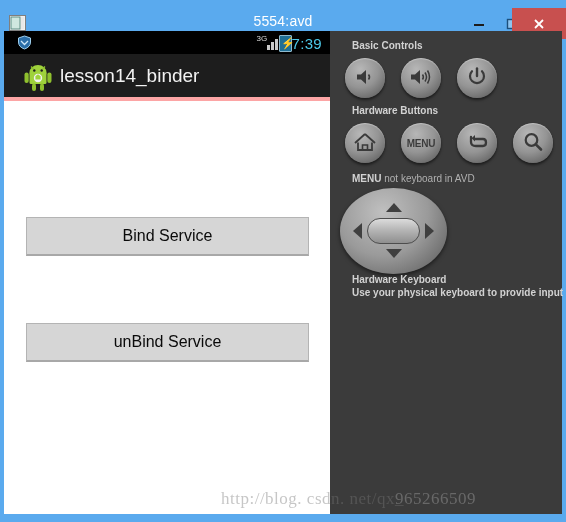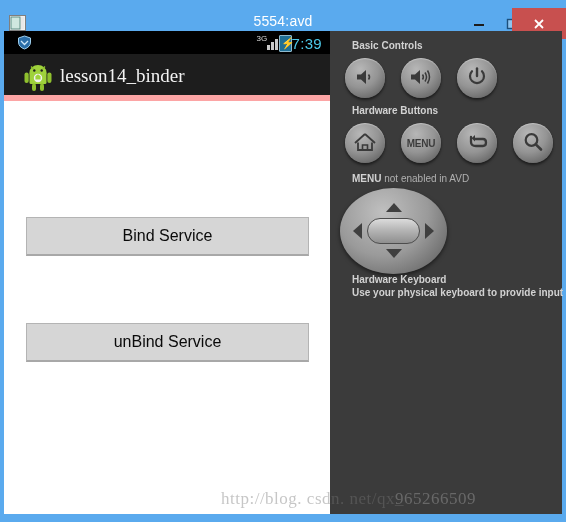--- a/index.html
+++ b/index.html
@@ -138,23 +138,22 @@
     color: #4cc8e8;
     font-weight: normal;
     letter-spacing: 0.3px;
   }
 
   #actionbar {
     position: absolute;
     left: 0; top: 23px;
     width: 326px; height: 47px;
     background: #1d1d1d;
-    border-bottom: 6px solid #fca5a5;
+    border-bottom: 4px solid #fca5a5;
     box-sizing: border-box;
-    font-family: Liberation Serif, serif;
   }
   #app-icon {
     position: absolute;
     left: 18px; top: 7px;
     width: 32px; height: 32px;
   }
   #app-title {
     position: absolute;
     left: 56px; top: 11px;
     font-size: 19px;
@@ -480,21 +479,21 @@
       <button class="round-btn" id="btn-search">
         <span>
           <svg width="22" height="22" viewBox="0 0 22 22">
             <circle cx="9.5" cy="9" r="5.8" stroke="#3a3a3a" stroke-width="2.2" fill="none"></circle>
             <path d="M13.8 13.3 L19 18.5" stroke="#3a3a3a" stroke-width="2.6" stroke-linecap="round"></path>
           </svg>
         </span>
       </button>
 
       <div class="panel-label" id="label-dpad">
-        <span>MENU</span><span class="muted"> not enabled in AVD</span>
+        <span>MENU</span><span class="muted"> not keyboard in AVD</span>
       </div>
 
       <div id="dpad">
         <div id="dpad-oval"></div>
         <div class="dpad-arrow" id="dpad-up"></div>
         <div class="dpad-arrow" id="dpad-down"></div>
         <div class="dpad-arrow" id="dpad-left"></div>
         <div class="dpad-arrow" id="dpad-right"></div>
         <div id="dpad-center"></div>
       </div>

